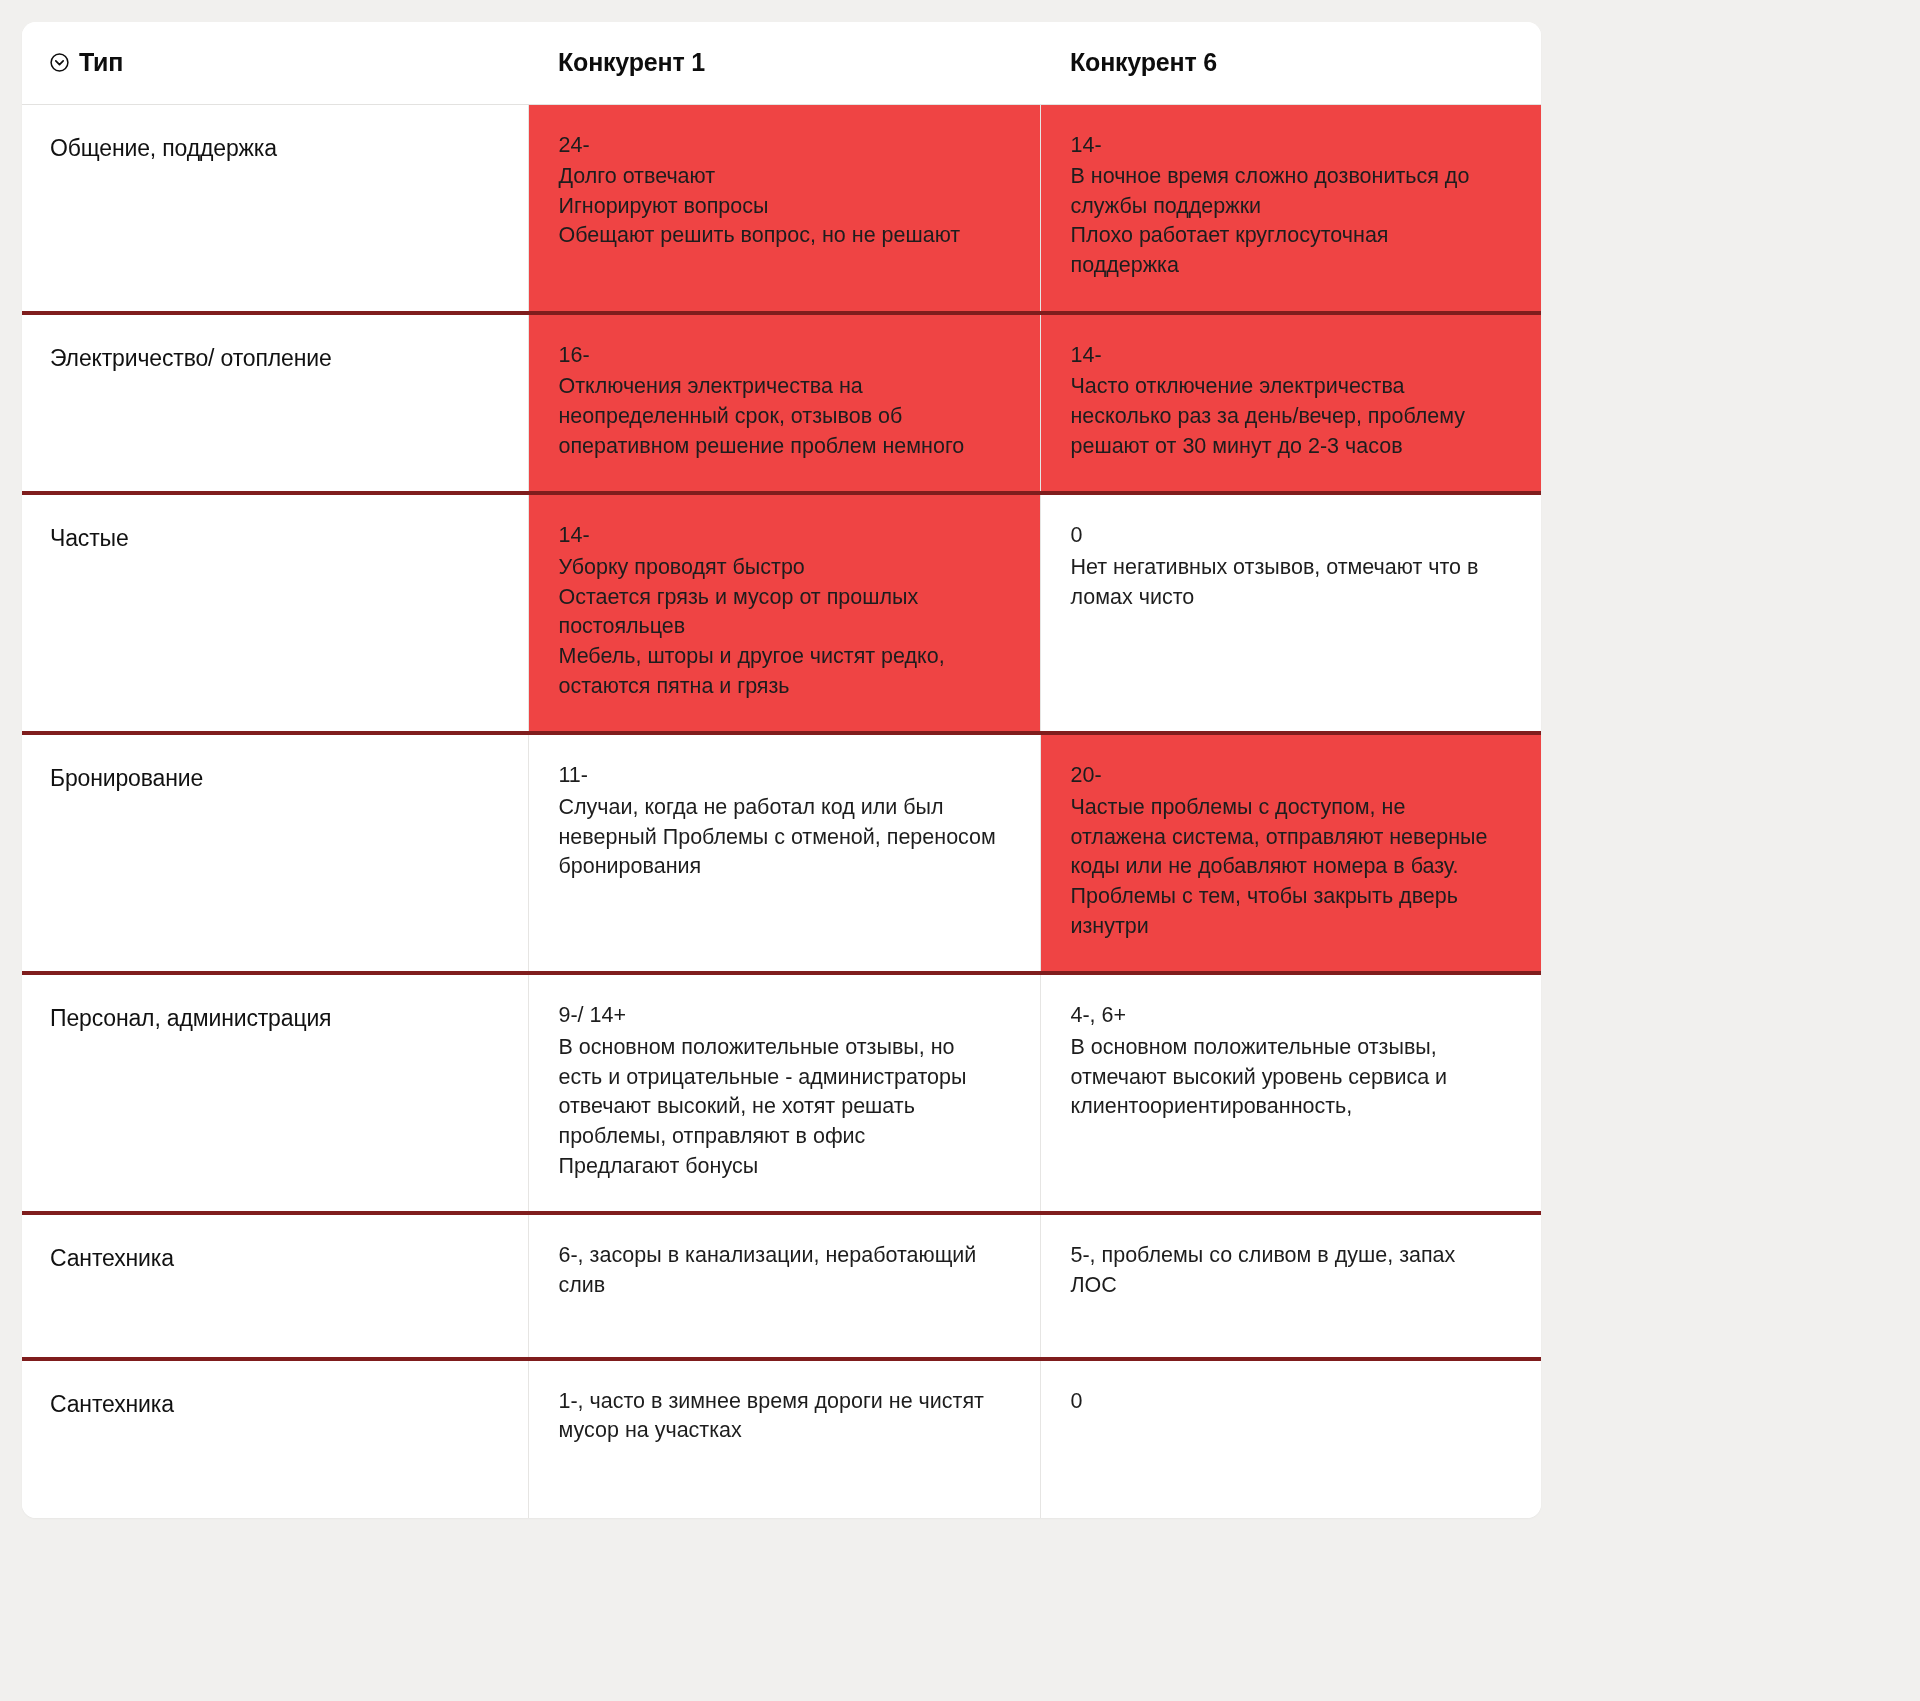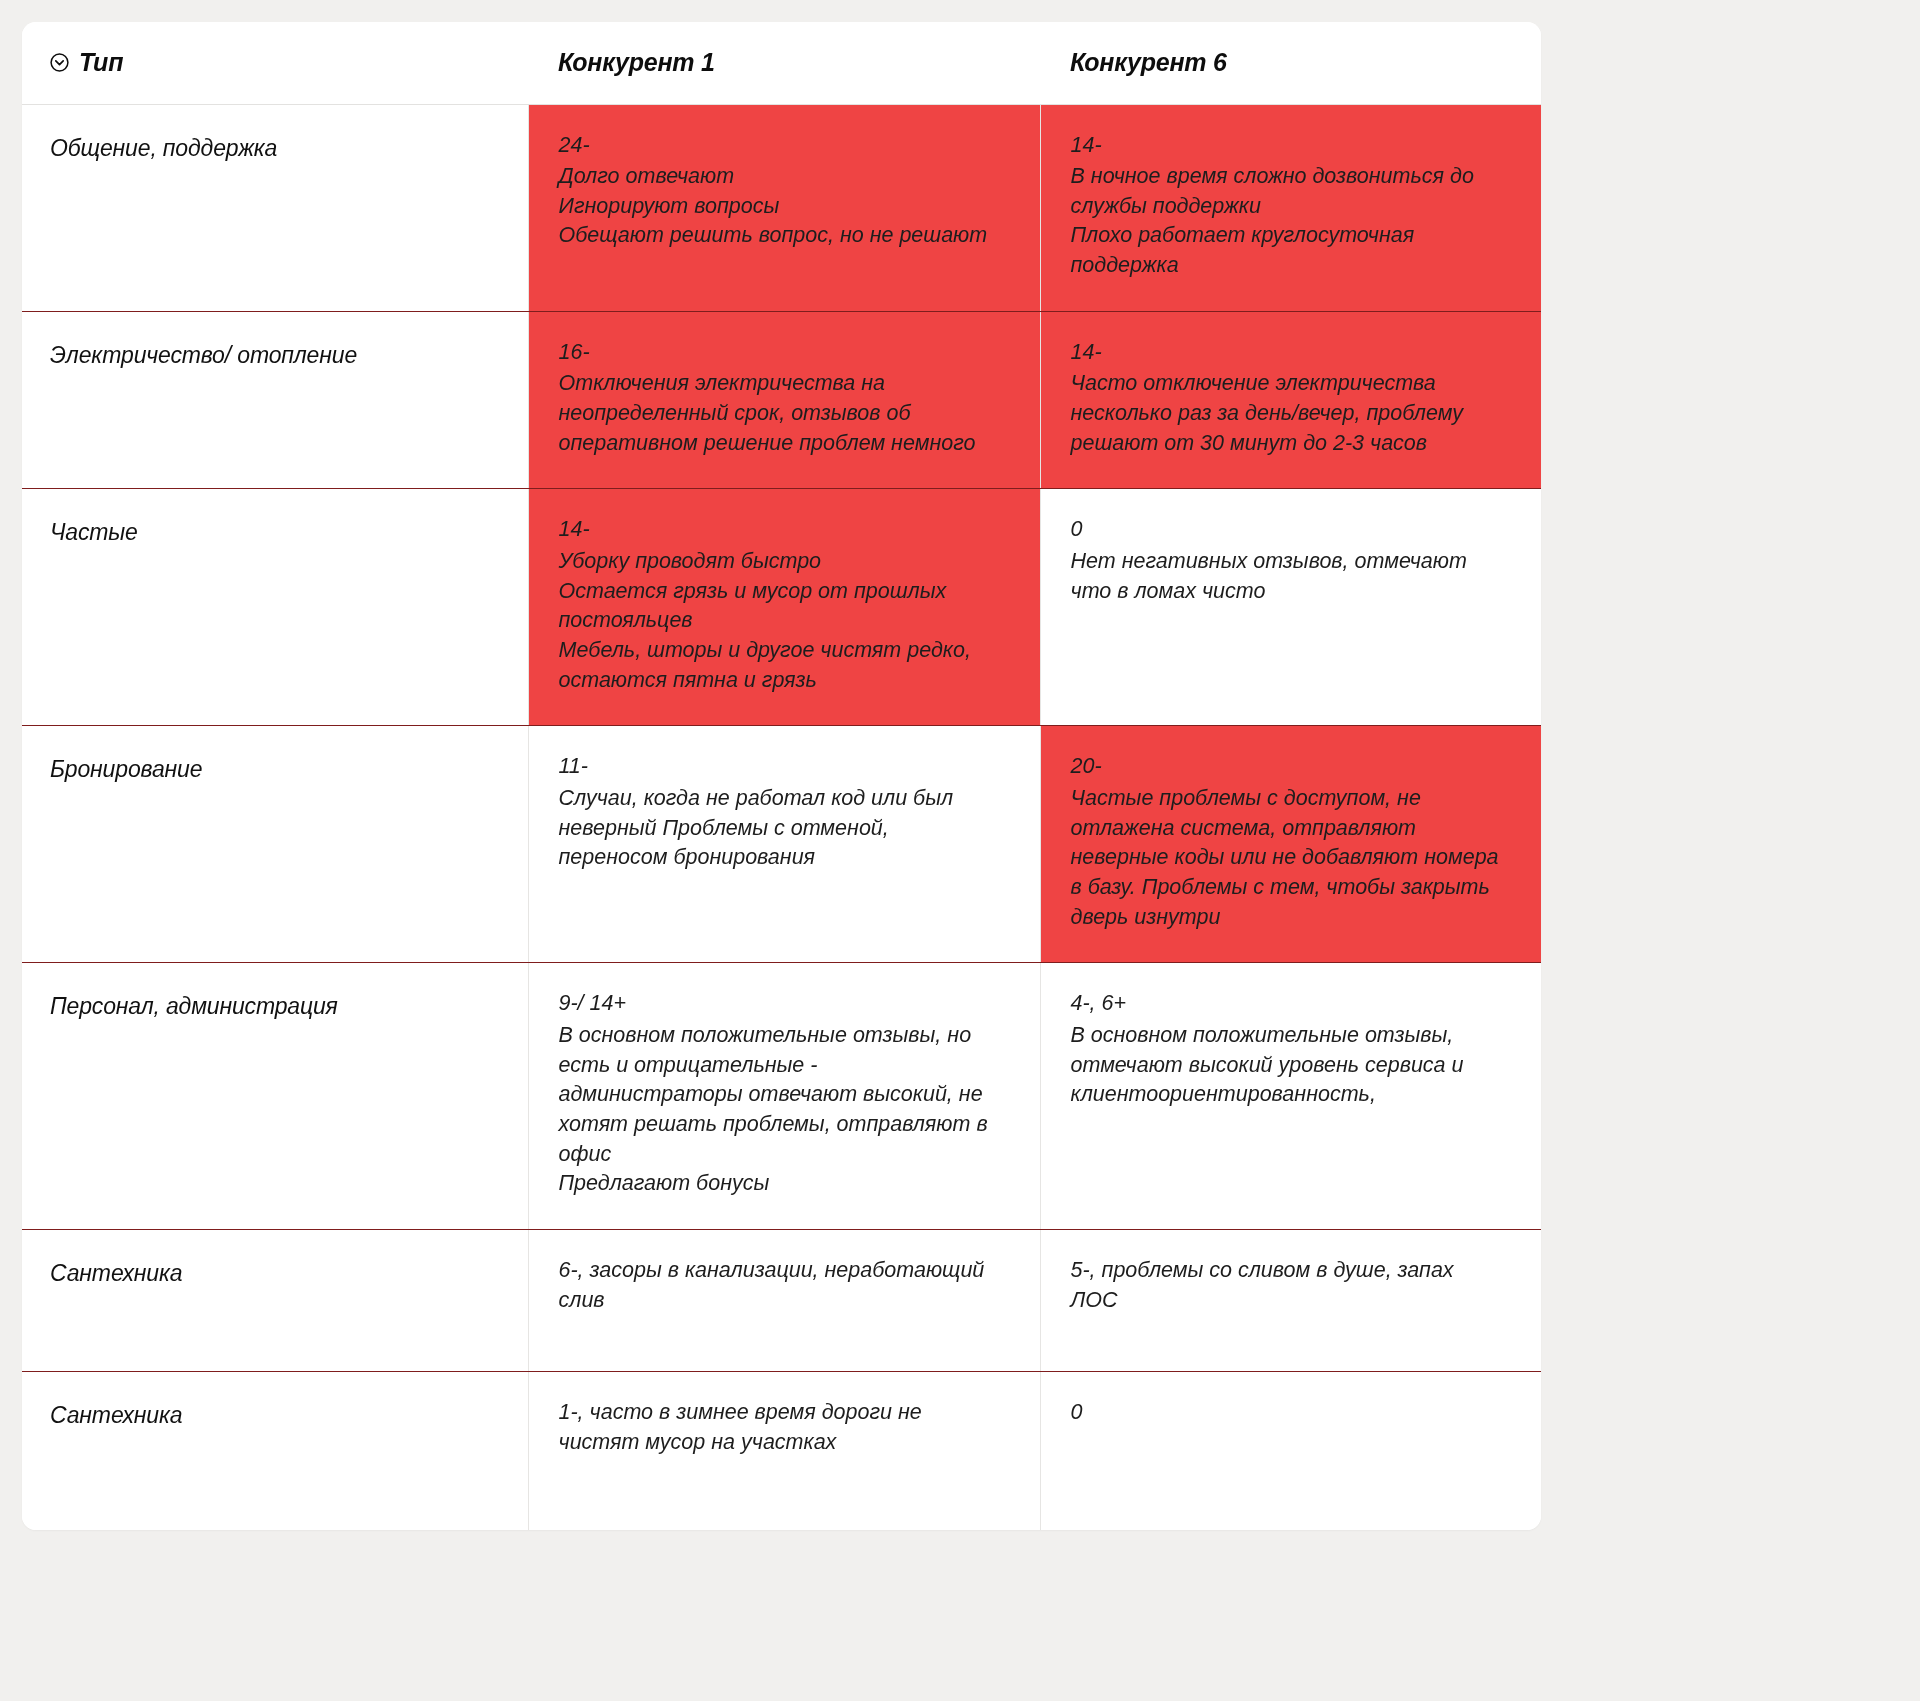--- a/index.html
+++ b/index.html
@@ -9,21 +9,20 @@
     background: #f1f0ee;
     font-family: "Liberation Sans", sans-serif;
     -webkit-font-smoothing: antialiased;
   }
   .page {
     position: relative;
     width: 1920px;
     height: 1701px;
     background: #f1f0ee;
     overflow: hidden;
-    font-style: italic;
   }
   .card {
     position: absolute;
     left: 22px;
     top: 22px;
     width: 1519px;
     background: #ffffff;
     border-radius: 14px;
     box-shadow: 0 1px 2px rgba(0,0,0,0.04);
     overflow: hidden;
@@ -58,21 +57,21 @@
     display: inline-flex;
     align-items: center;
     justify-content: center;
     width: 19px; height: 19px;
     flex: 0 0 19px;
   }
   .chev-circle svg { display: block; }
 
   tbody td {
     vertical-align: top;
-    border-bottom: 1px solid #7f1d1d;
+    border-bottom: 4px solid #7f1d1d;
     border-right: 1px solid #e6e5e3;
     font-size: 21.5px;
     line-height: 1.38;
     color: #1d1d1d;
     padding: 26px 34px 30px 28px;
     background: #ffffff;
   }
   tbody td:last-child { border-right: none; }
   tbody tr:last-child td { border-bottom: none; }
 

